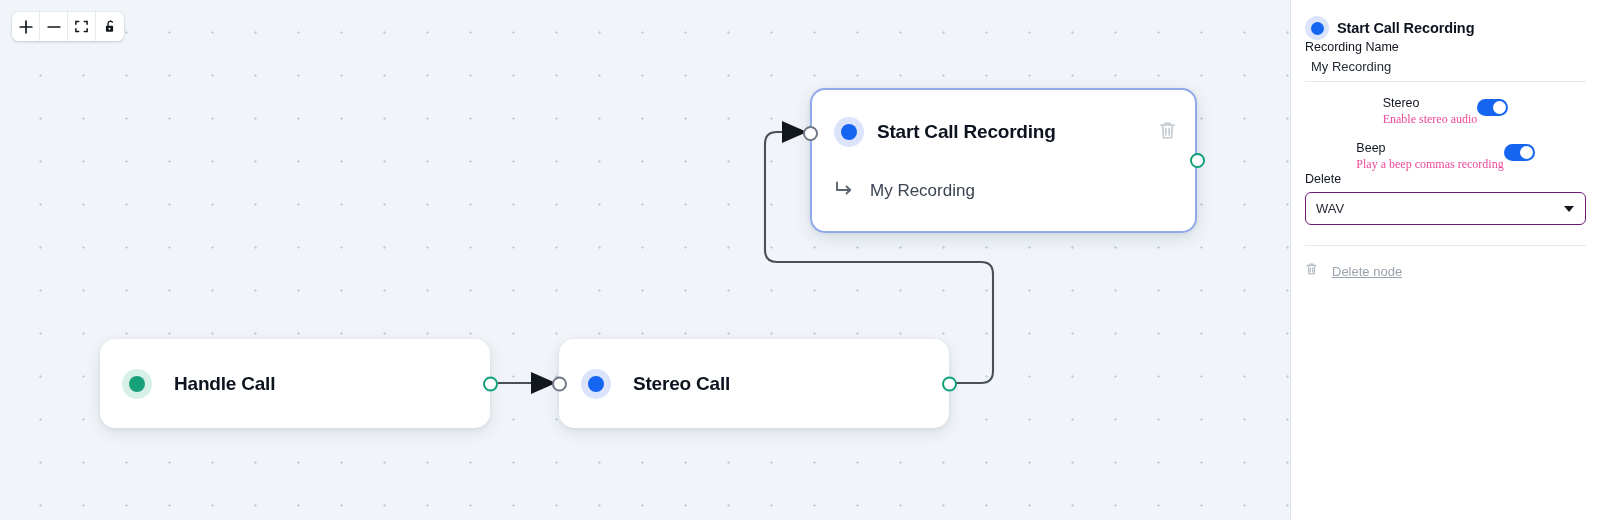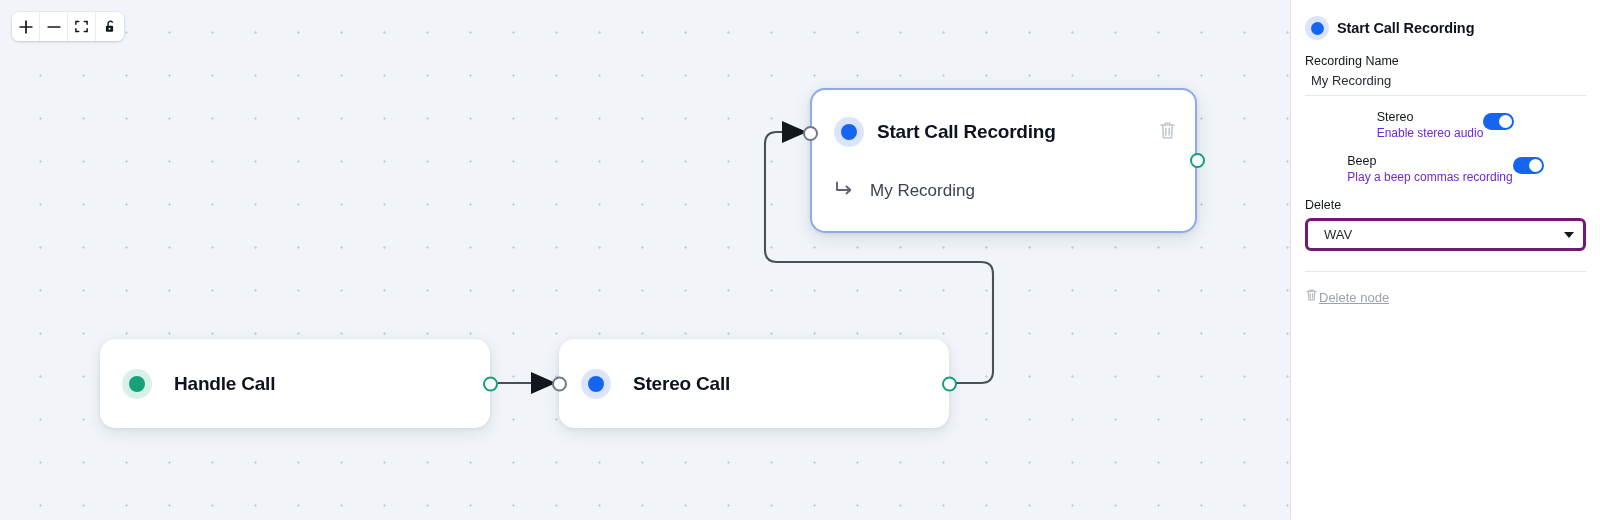--- a/index.html
+++ b/index.html
@@ -97,23 +97,23 @@
     background: #ffffff; border-left: 1px solid #dde3e9;
     padding: 0 14px; overflow: hidden;
   }
   .panel-header { display: flex; align-items: center; padding: 16px 0 0 0; }
   .panel-header .dot-wrap { width: 24px; height: 24px; flex: 0 0 24px; }
   .panel-header .dot { width: 13px; height: 13px; }
   .panel-title {
     font-size: 14.5px; font-weight: 700; color: #0d1420;
     margin-left: 8px; letter-spacing: -.1px;
   }
-  .field { margin-top: 14px; }
+  .field { }
   .field-label { font-size: 12.5px; color: #11161f; }
-  .field-hint { font-size: 12px; color: #6d28d9; margin-top: 2px; }
+  .field-hint { font-size: 12px; color: #ec4899; margin-top: 2px; font-family: Liberation Serif, serif; }
   .underline-input {
     font-family: "Liberation Sans", sans-serif;
     font-size: 13px; color: #252b35;
     border: none; outline: none; background: transparent;
     width: 100%; padding: 5px 0 7px 6px;
     border-bottom: 1px solid #e4e8ed;
   }
   .row-toggle {
     display: flex; align-items: flex-start; justify-content: center;
     margin-top: 14px;
@@ -123,36 +123,36 @@
     background: #1565f0; position: relative;
     flex: 0 0 31px; margin-top: 3px; cursor: pointer;
   }
   .toggle .knob {
     position: absolute; top: 2px; left: 16px;
     width: 13px; height: 13px; border-radius: 50%; background: #fff;
   }
   .select-wrap { position: relative; margin-top: 6px; }
   .select-box {
     width: 100%; height: 33px;
-    border: 3px solid #701a75; border-radius: 6px;
+    border: 1px solid #701a75; border-radius: 6px;
     background: #fff; display: flex; align-items: center;
-    padding: 0 16px; font-size: 13px; color: #252b35; cursor: pointer;
+    padding: 0 10px; font-size: 13px; color: #252b35; cursor: pointer;
   }
   .caret {
     position: absolute; right: 12px; top: 50%; transform: translateY(-50%);
     width: 0; height: 0;
     border-left: 5px solid transparent; border-right: 5px solid transparent;
     border-top: 6px solid #111820;
   }
   .panel-divider { border-top: 1px solid #e4e8ed; margin-top: 20px; }
   .delete-row {
     display: flex; align-items: center; margin-top: 16px; cursor: pointer;
   }
   .delete-text {
-    font-size: 13px; color: #9aa3ad; text-decoration: underline; margin-left: 1px;
+    font-size: 13px; color: #9aa3ad; text-decoration: underline; margin-left: 14px;
   }
 </style>
 </head>
 <body>
 
 <div id="app">
 
   <div id="canvas">
 
     <div id="toolbar">

